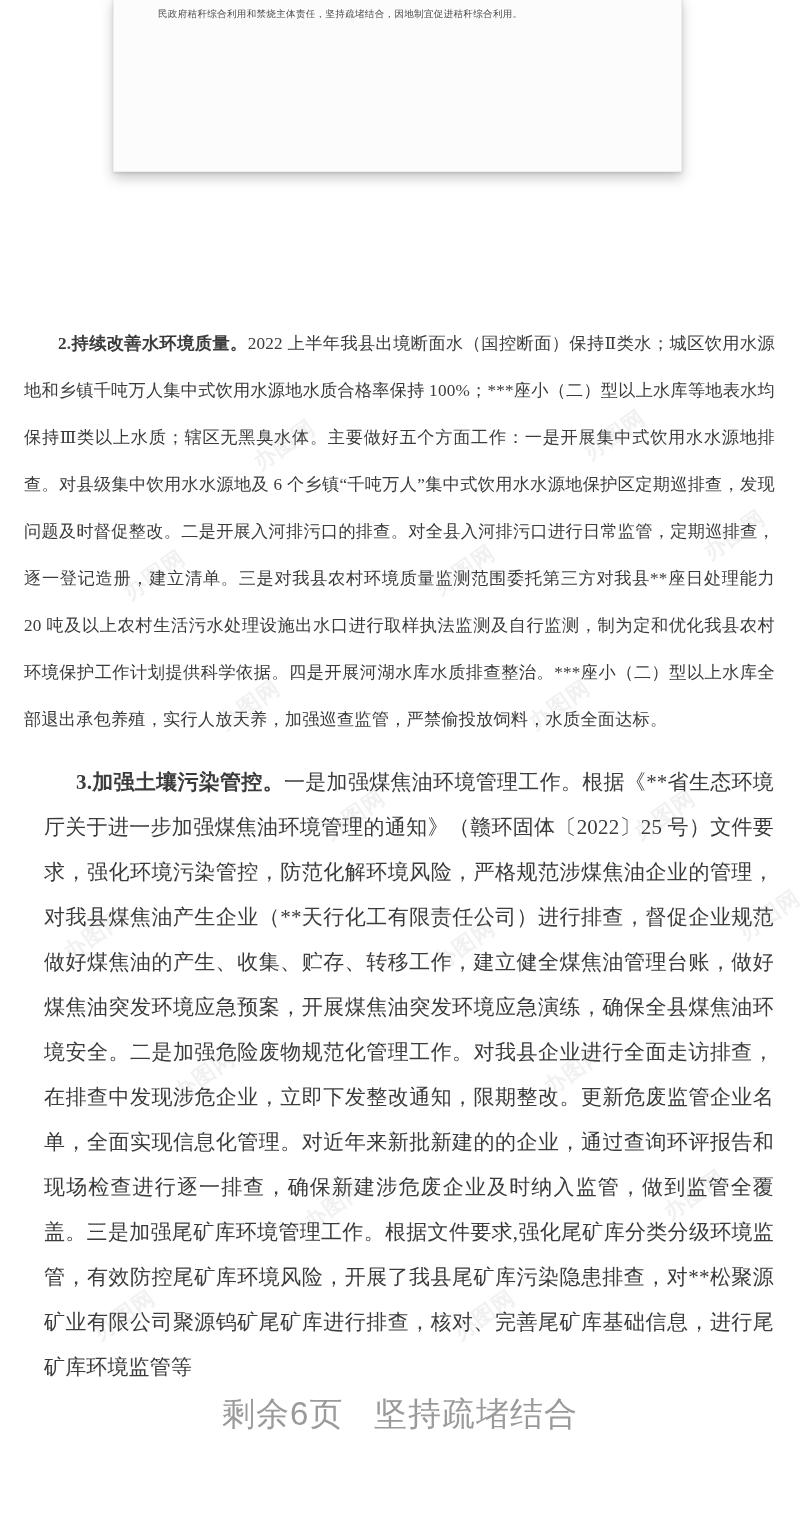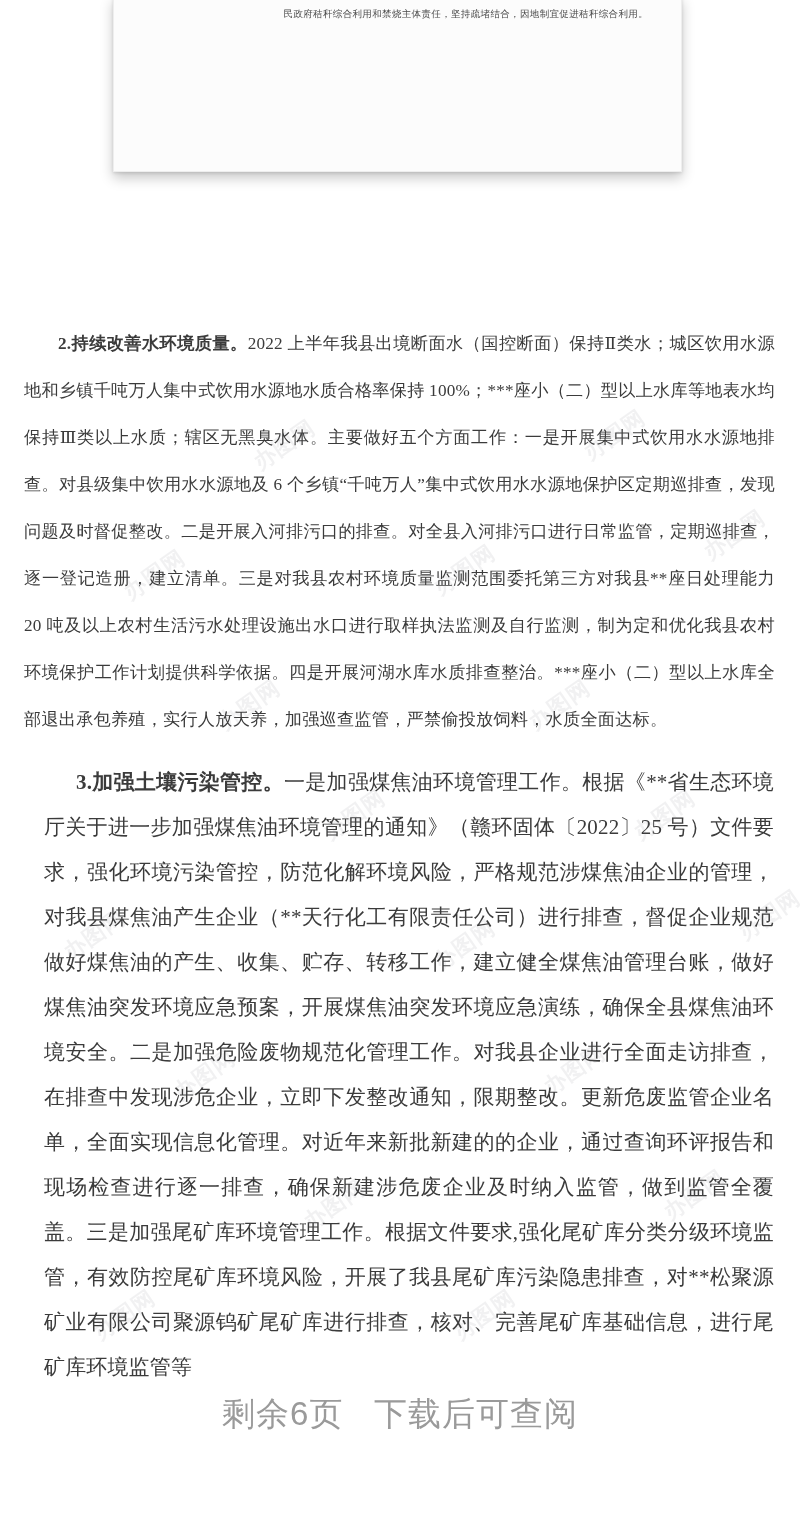--- a/index.html
+++ b/index.html
@@ -33,21 +33,20 @@
   #page-card-top .card-line {
     position: absolute;
     left: 44px;
     top: 10px;
     width: 490px;
     font-size: 9.5px;
     line-height: 16px;
     letter-spacing: 0.35px;
     color: #4a4a4a;
     white-space: nowrap;
-    text-align: right;
   }
 
   
   #doc-body {
     position: absolute;
     left: 0;
     top: 320px;
     width: 800px;
   }
 
@@ -142,13 +141,13 @@
 <div class="wm" style="left:735px;  top:900px;">办图网</div>
 <div class="wm" style="left:170px;  top:1060px;">办图网</div>
 <div class="wm" style="left:540px;  top:1055px;">办图网</div>
 <div class="wm" style="left:300px;  top:1190px;">办图网</div>
 <div class="wm" style="left:660px;  top:1180px;">办图网</div>
 <div class="wm" style="left:90px;   top:1300px;">办图网</div>
 <div class="wm" style="left:450px;  top:1300px;">办图网</div>
 <div class="wm" style="left:250px;  top:430px;">办图网</div>
 <div class="wm" style="left:580px;  top:420px;">办图网</div>
 
-<div id="footer-notice">剩余6页   下载后可查阅</div>
+<div id="footer-notice">剩余6页   坚持疏堵结合</div>
 
 </body></html>

